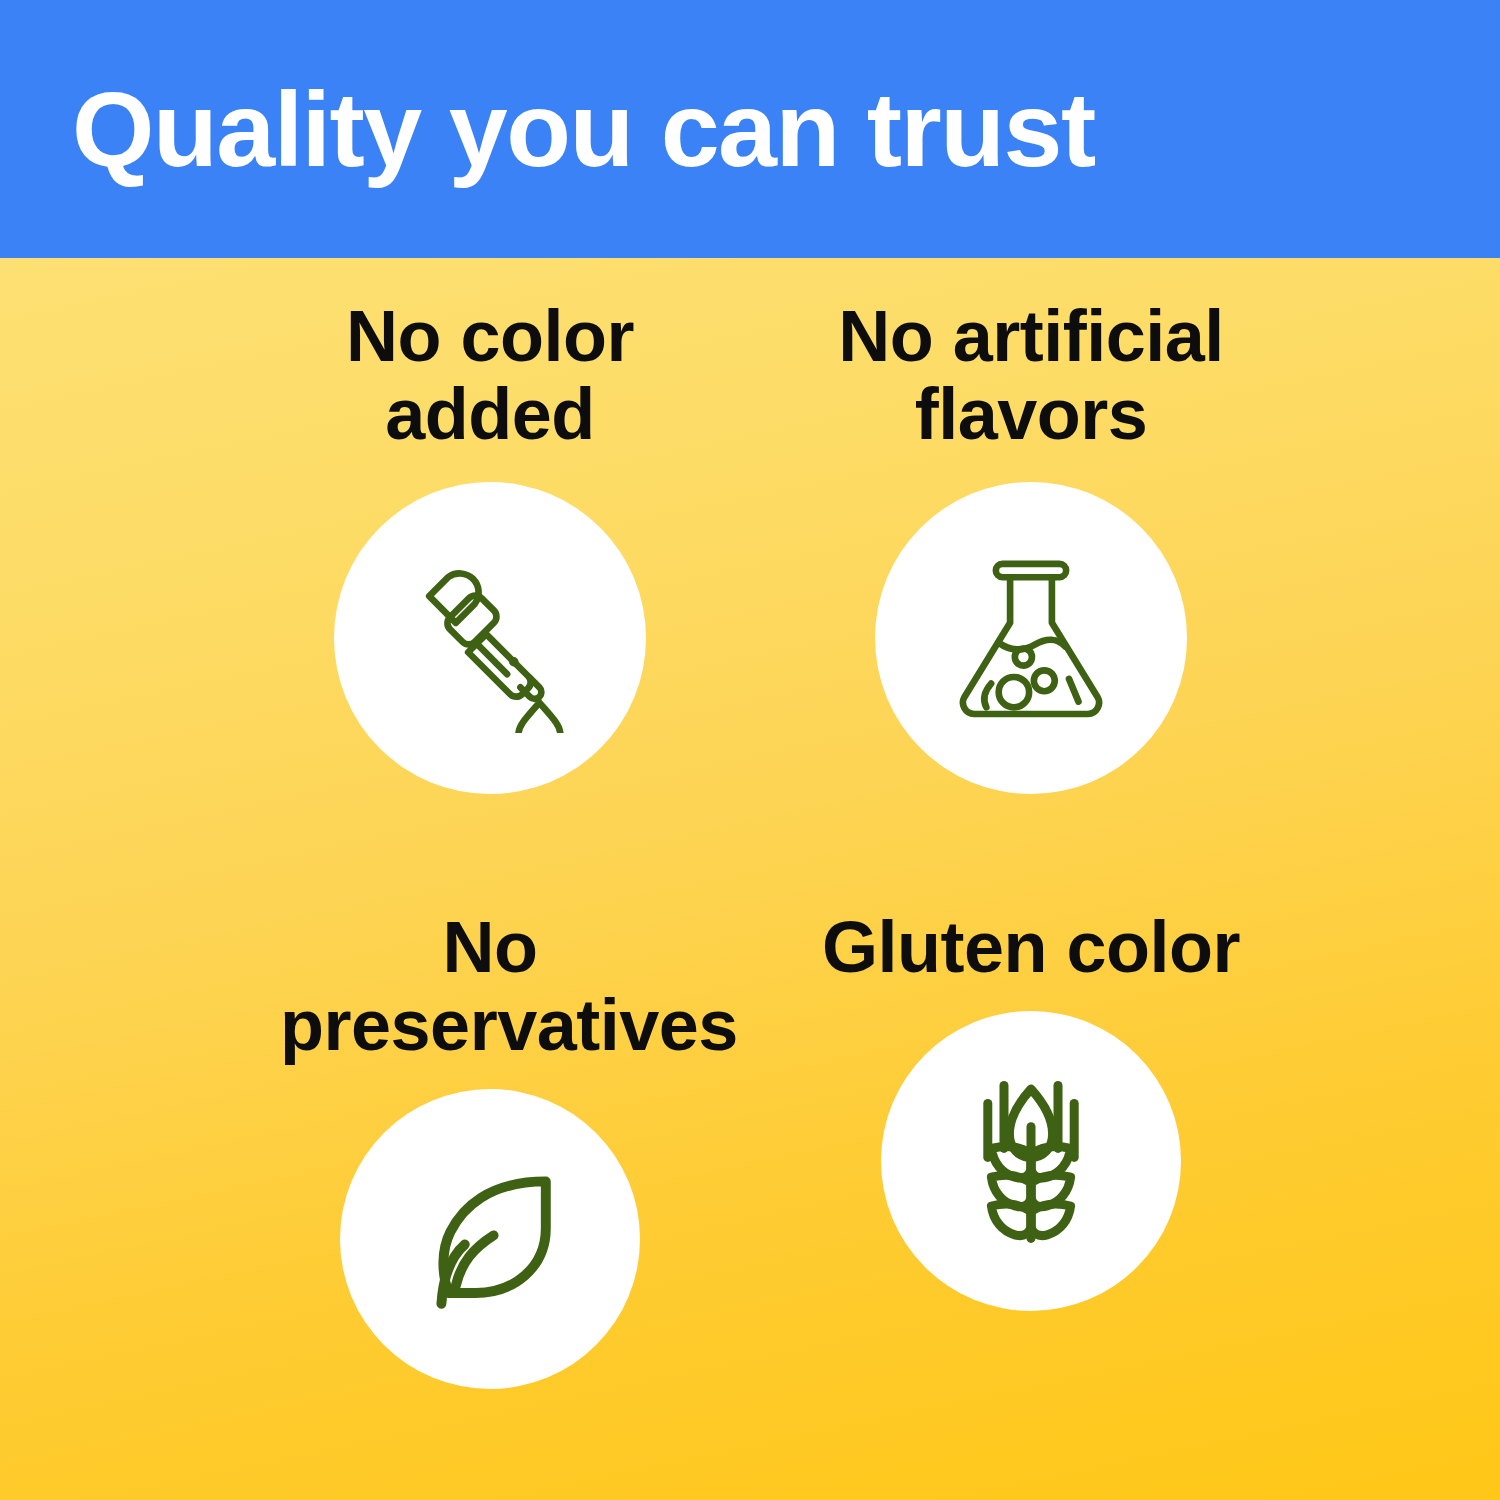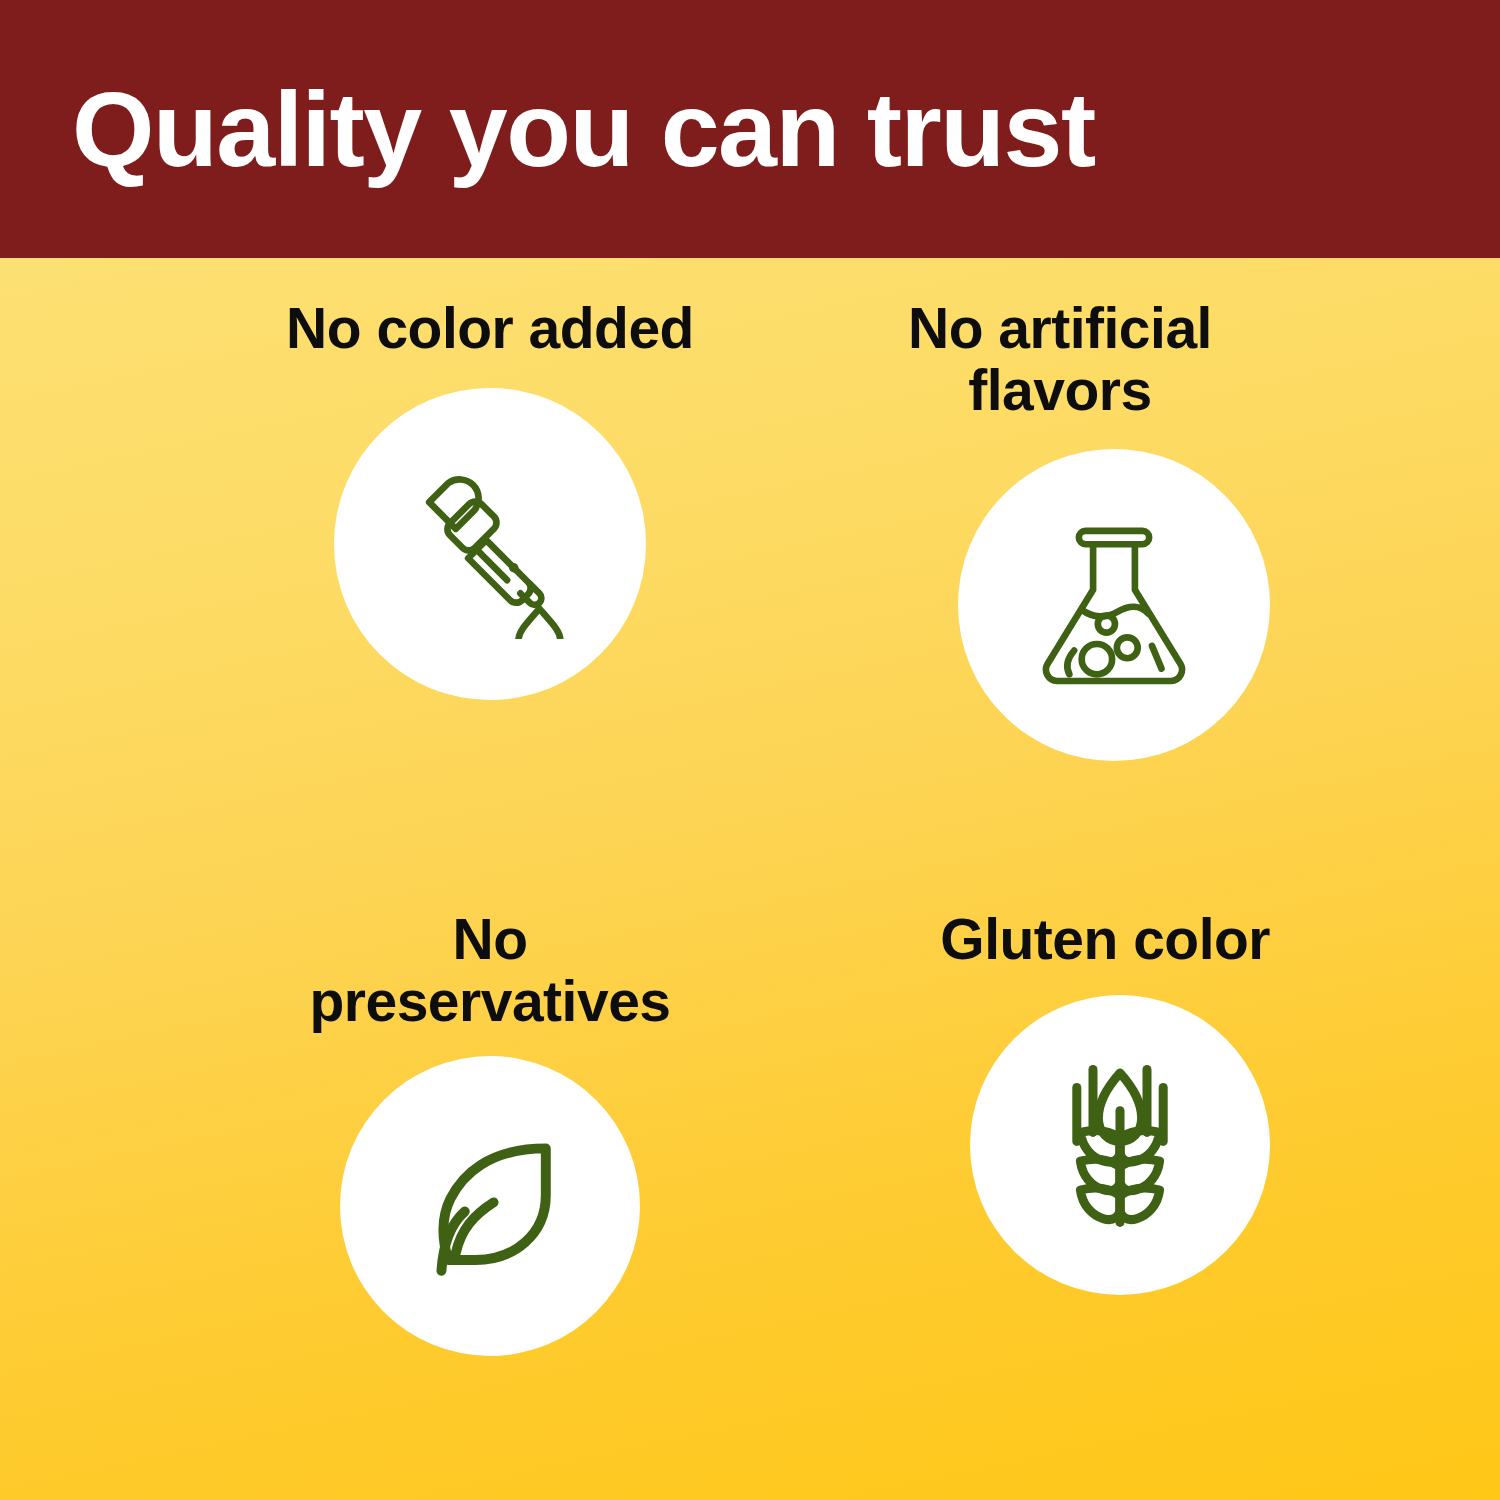--- a/index.html
+++ b/index.html
@@ -13,21 +13,21 @@
     position:relative;
     width:1500px; height:1500px;
     display:flex; flex-direction:column;
   }
 
   
   #header-band {
     position:relative;
     width:100%;
     height:258px;
-    background:#7f1d1d;
+    background:#3b82f6;
     display:flex;
     align-items:center;
     justify-content:flex-start;
     padding-left:72px;
   }
   #header-title {
     color:#ffffff;
     font-size:106px;
     font-weight:bold;
     line-height:1.0;
@@ -58,26 +58,26 @@
     padding:40px 230px 48px 230px;
   }
 
   .feature-card {
     display:flex;
     flex-direction:column;
     align-items:center;
     justify-content:flex-start;
   }
   
-  .feature-card.col-right { margin-left:42px;align-items:flex-end; }
+  .feature-card.col-right { margin-left:42px; }
   .feature-card.row-bottom { margin-top:34px; }
 
   .feature-label {
     color:#0d0d0d;
-    font-size:57px;
+    font-size:72px;
     font-weight:bold;
     line-height:1.08;
     text-align:center;
     letter-spacing:-0.5px;
     max-width:420px;
   }
 
   .icon-badge {
     margin-top:28px;
     width:312px; height:312px;

